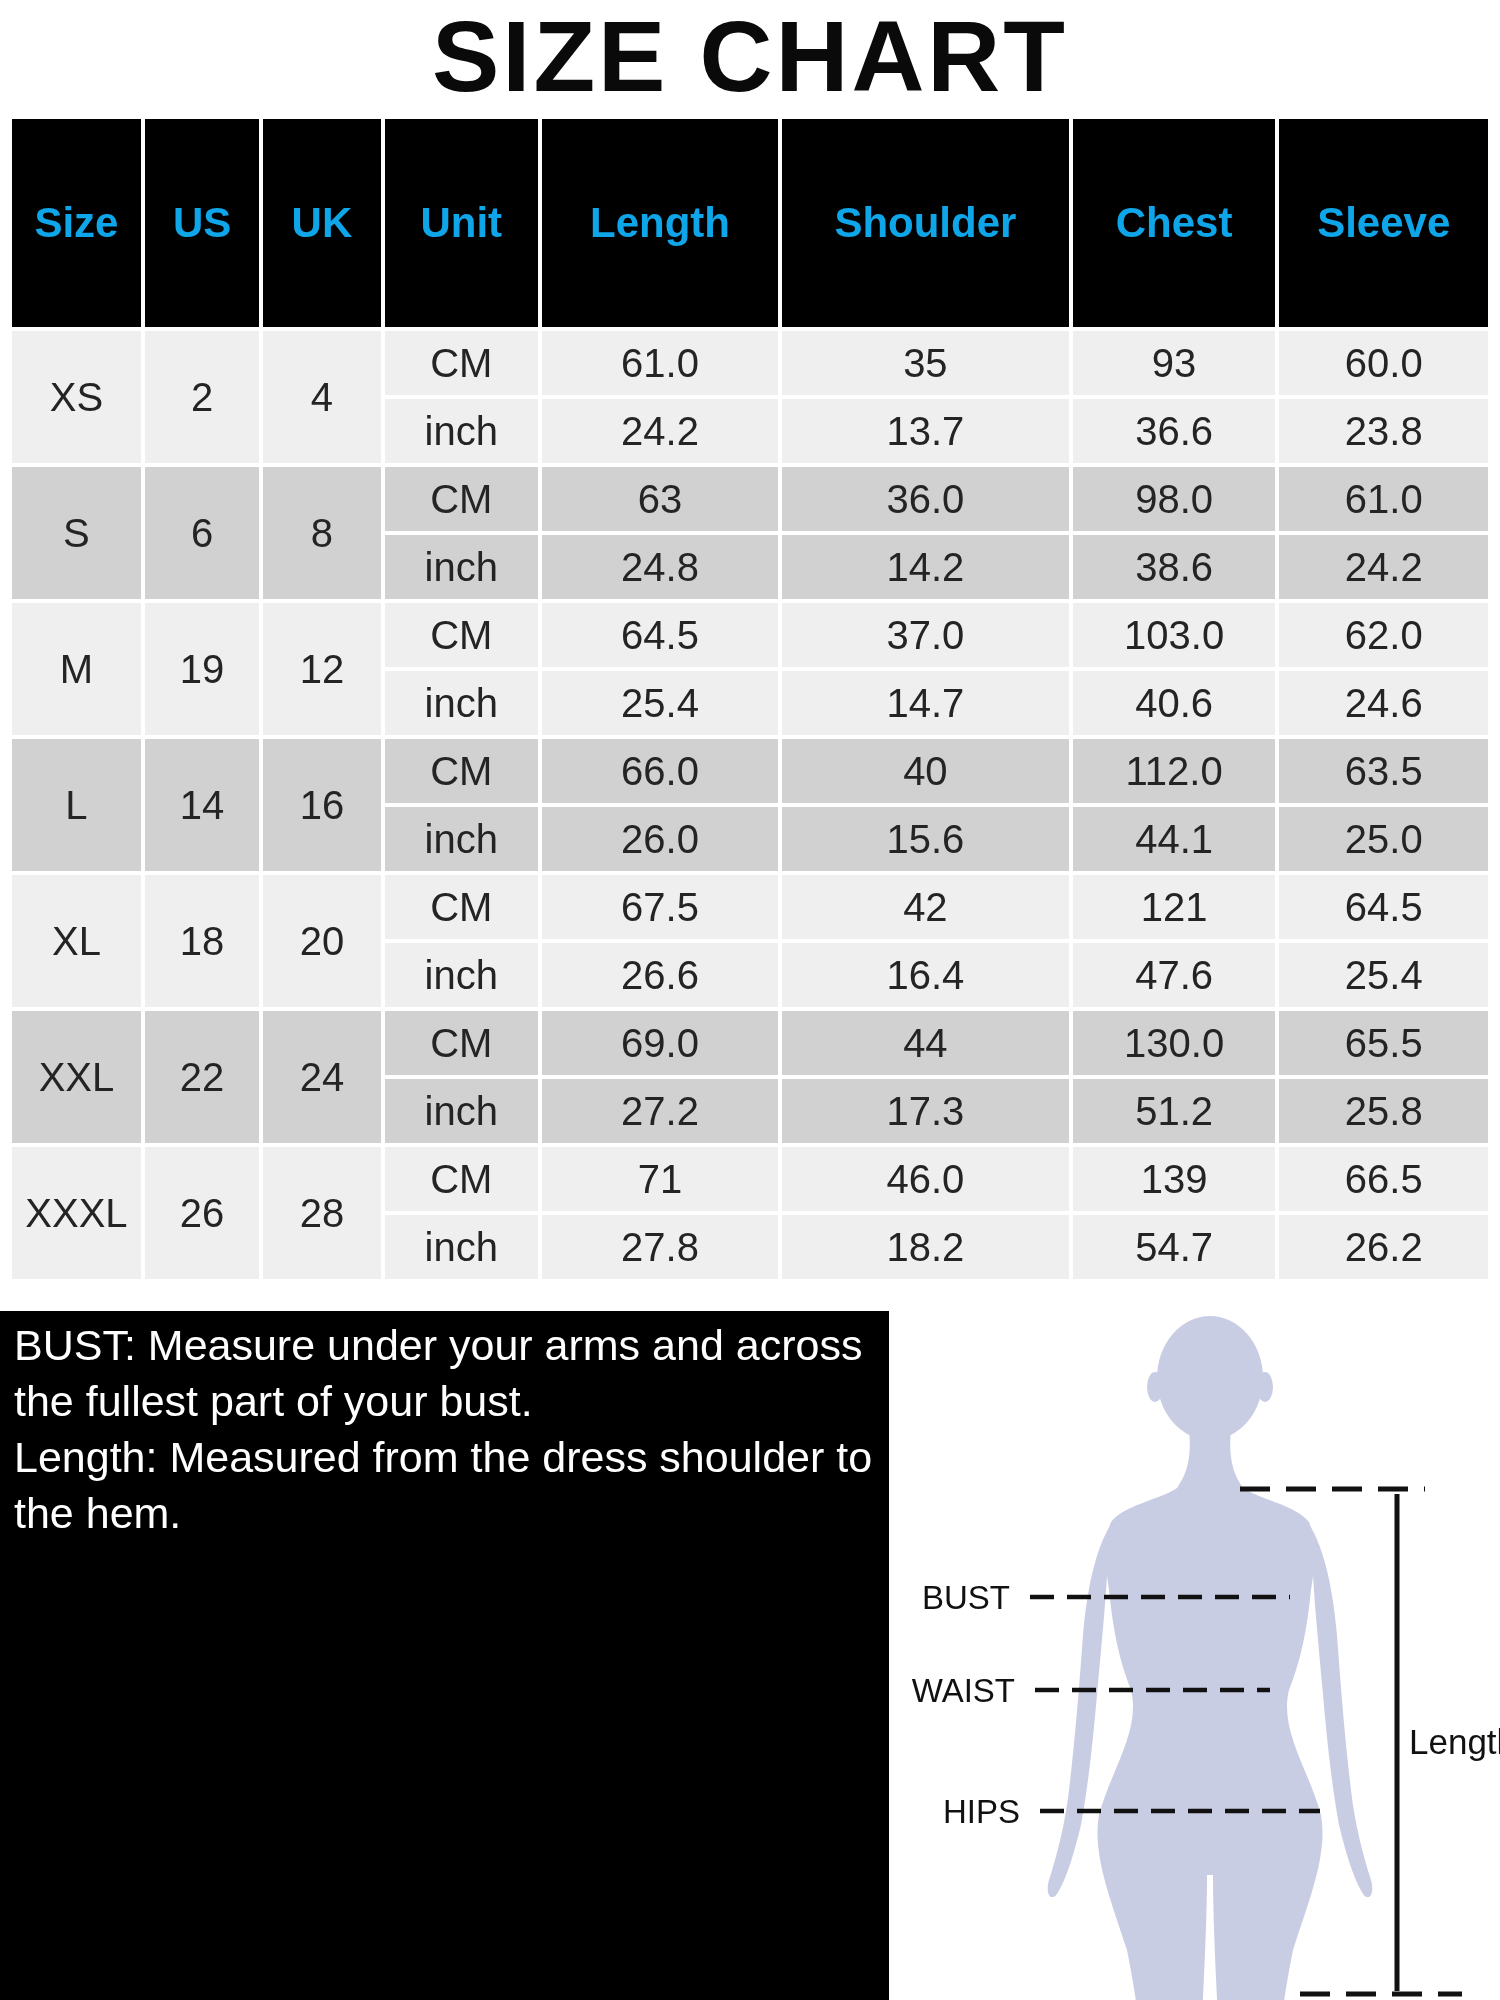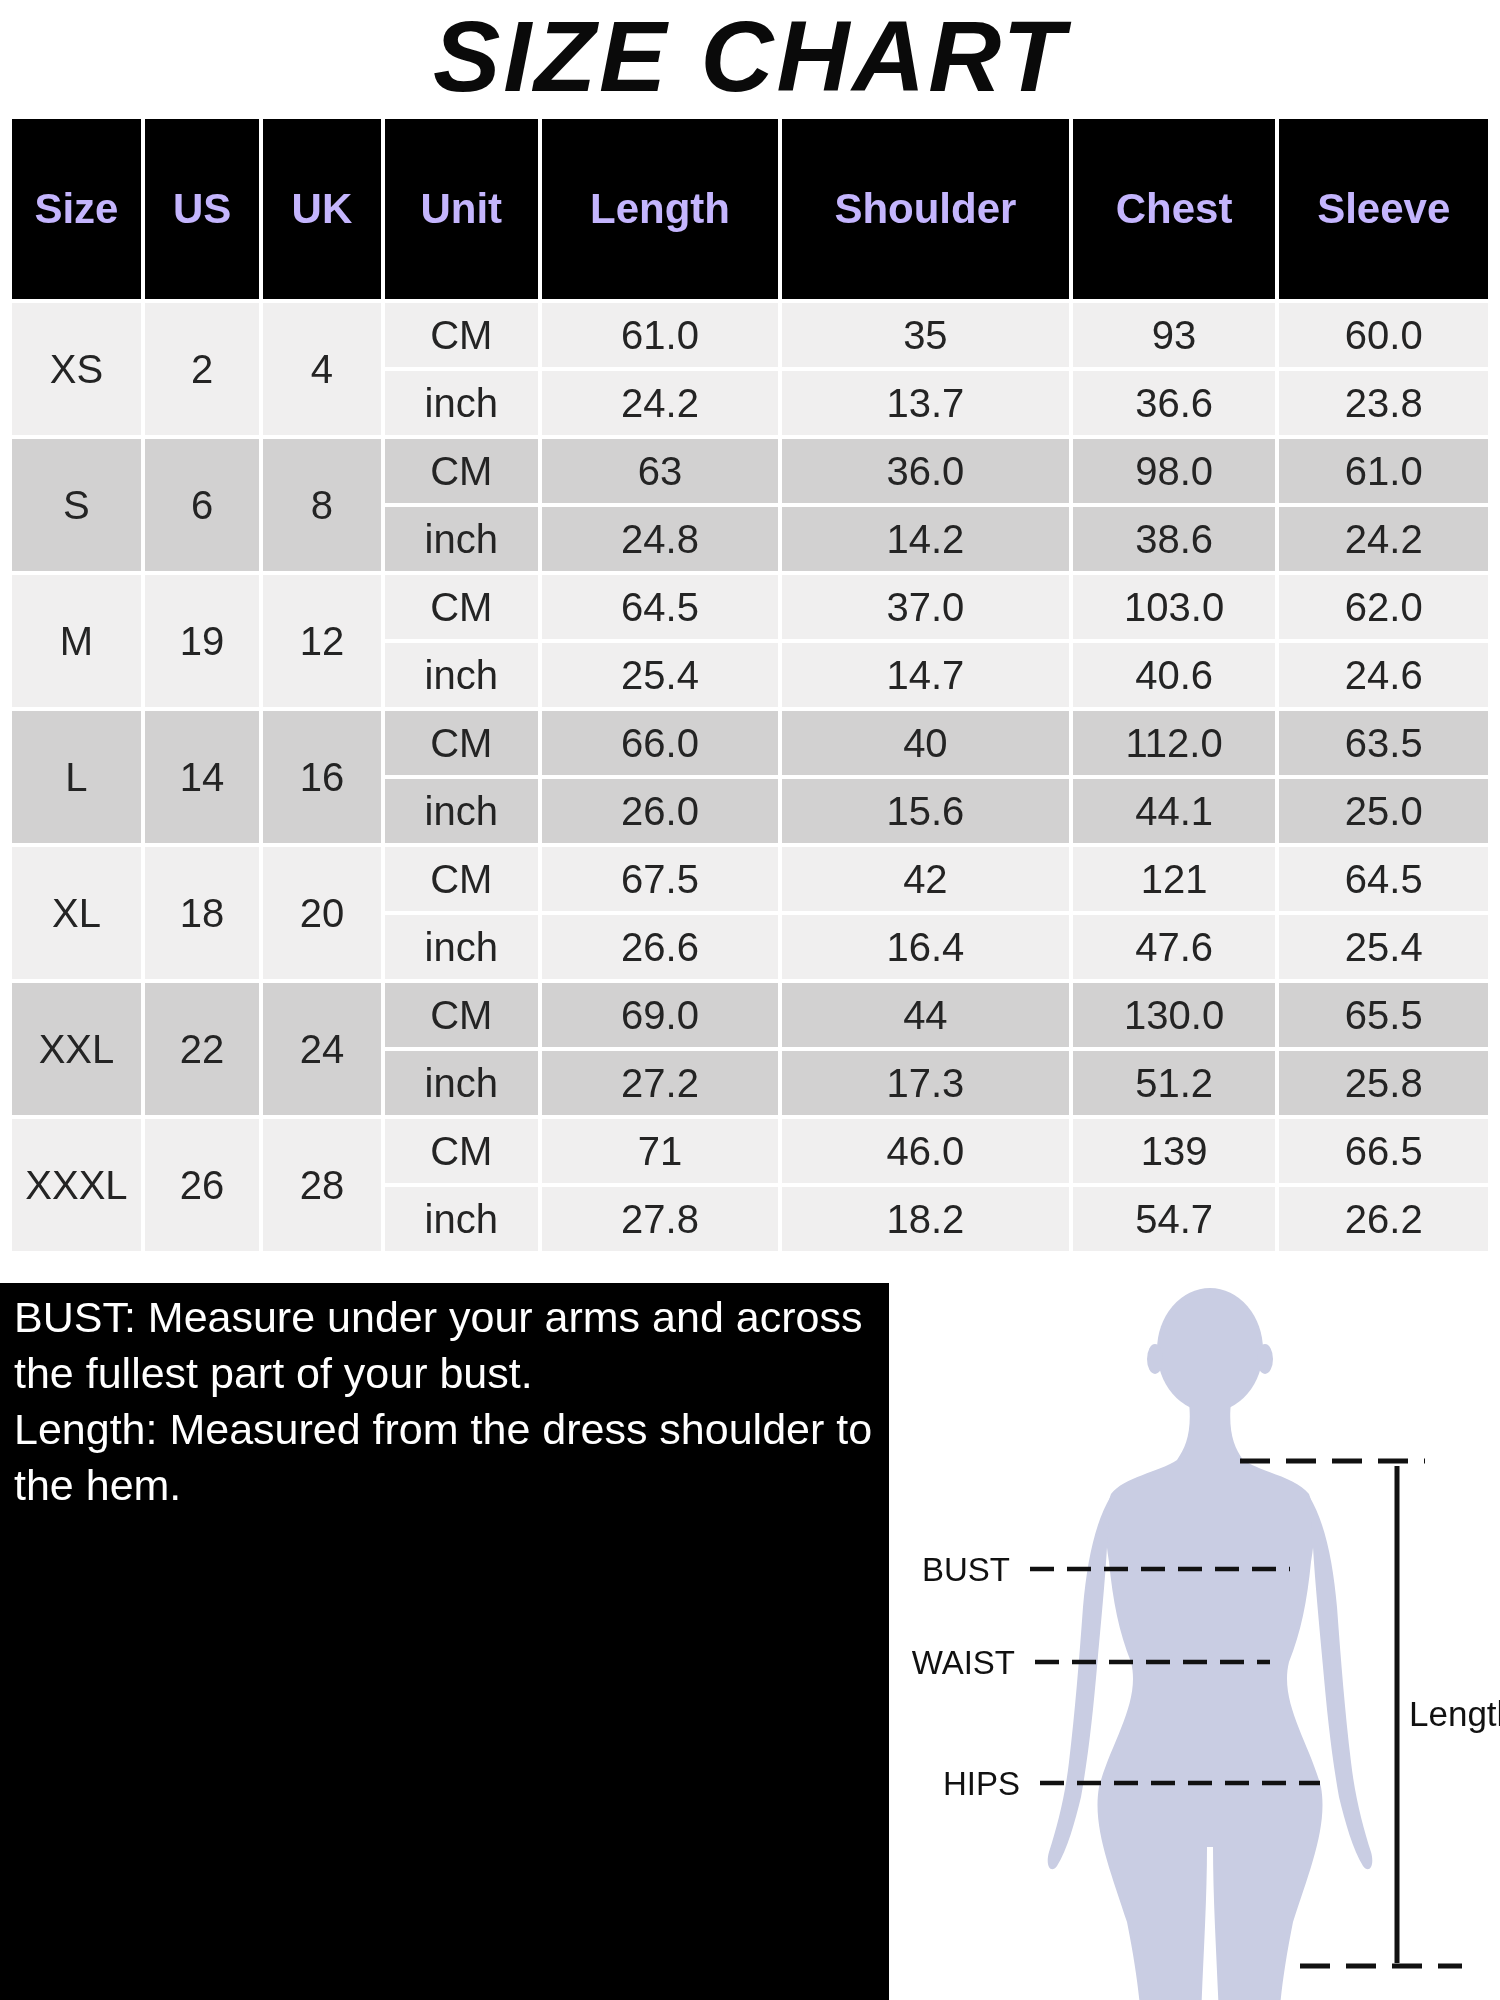--- a/index.html
+++ b/index.html
@@ -14,36 +14,35 @@
   .title{
     margin:0;
     padding-top:6px;
     height:109px;
     text-align:center;
     font-size:101px;
     font-weight:bold;
     letter-spacing:3px;
     color:#0a0a0a;
     line-height:100px;
-    font-style:italic;
   }
   
   table.size-chart{
     width:1484px;
     margin:0 auto;
     border-collapse:separate;
     border-spacing:4px;
     table-layout:fixed;
   }
   table.size-chart th{
     background:#000000;
-    color:#c4b5fd;
+    color:#0ea5e9;
     font-size:42px;
     font-weight:bold;
-    height:180px;
+    height:208px;
     text-align:center;
     vertical-align:middle;
     padding:0;
   }
   table.size-chart td{
     font-size:40px;
     color:#242424;
     text-align:center;
     vertical-align:middle;
     height:64px;

